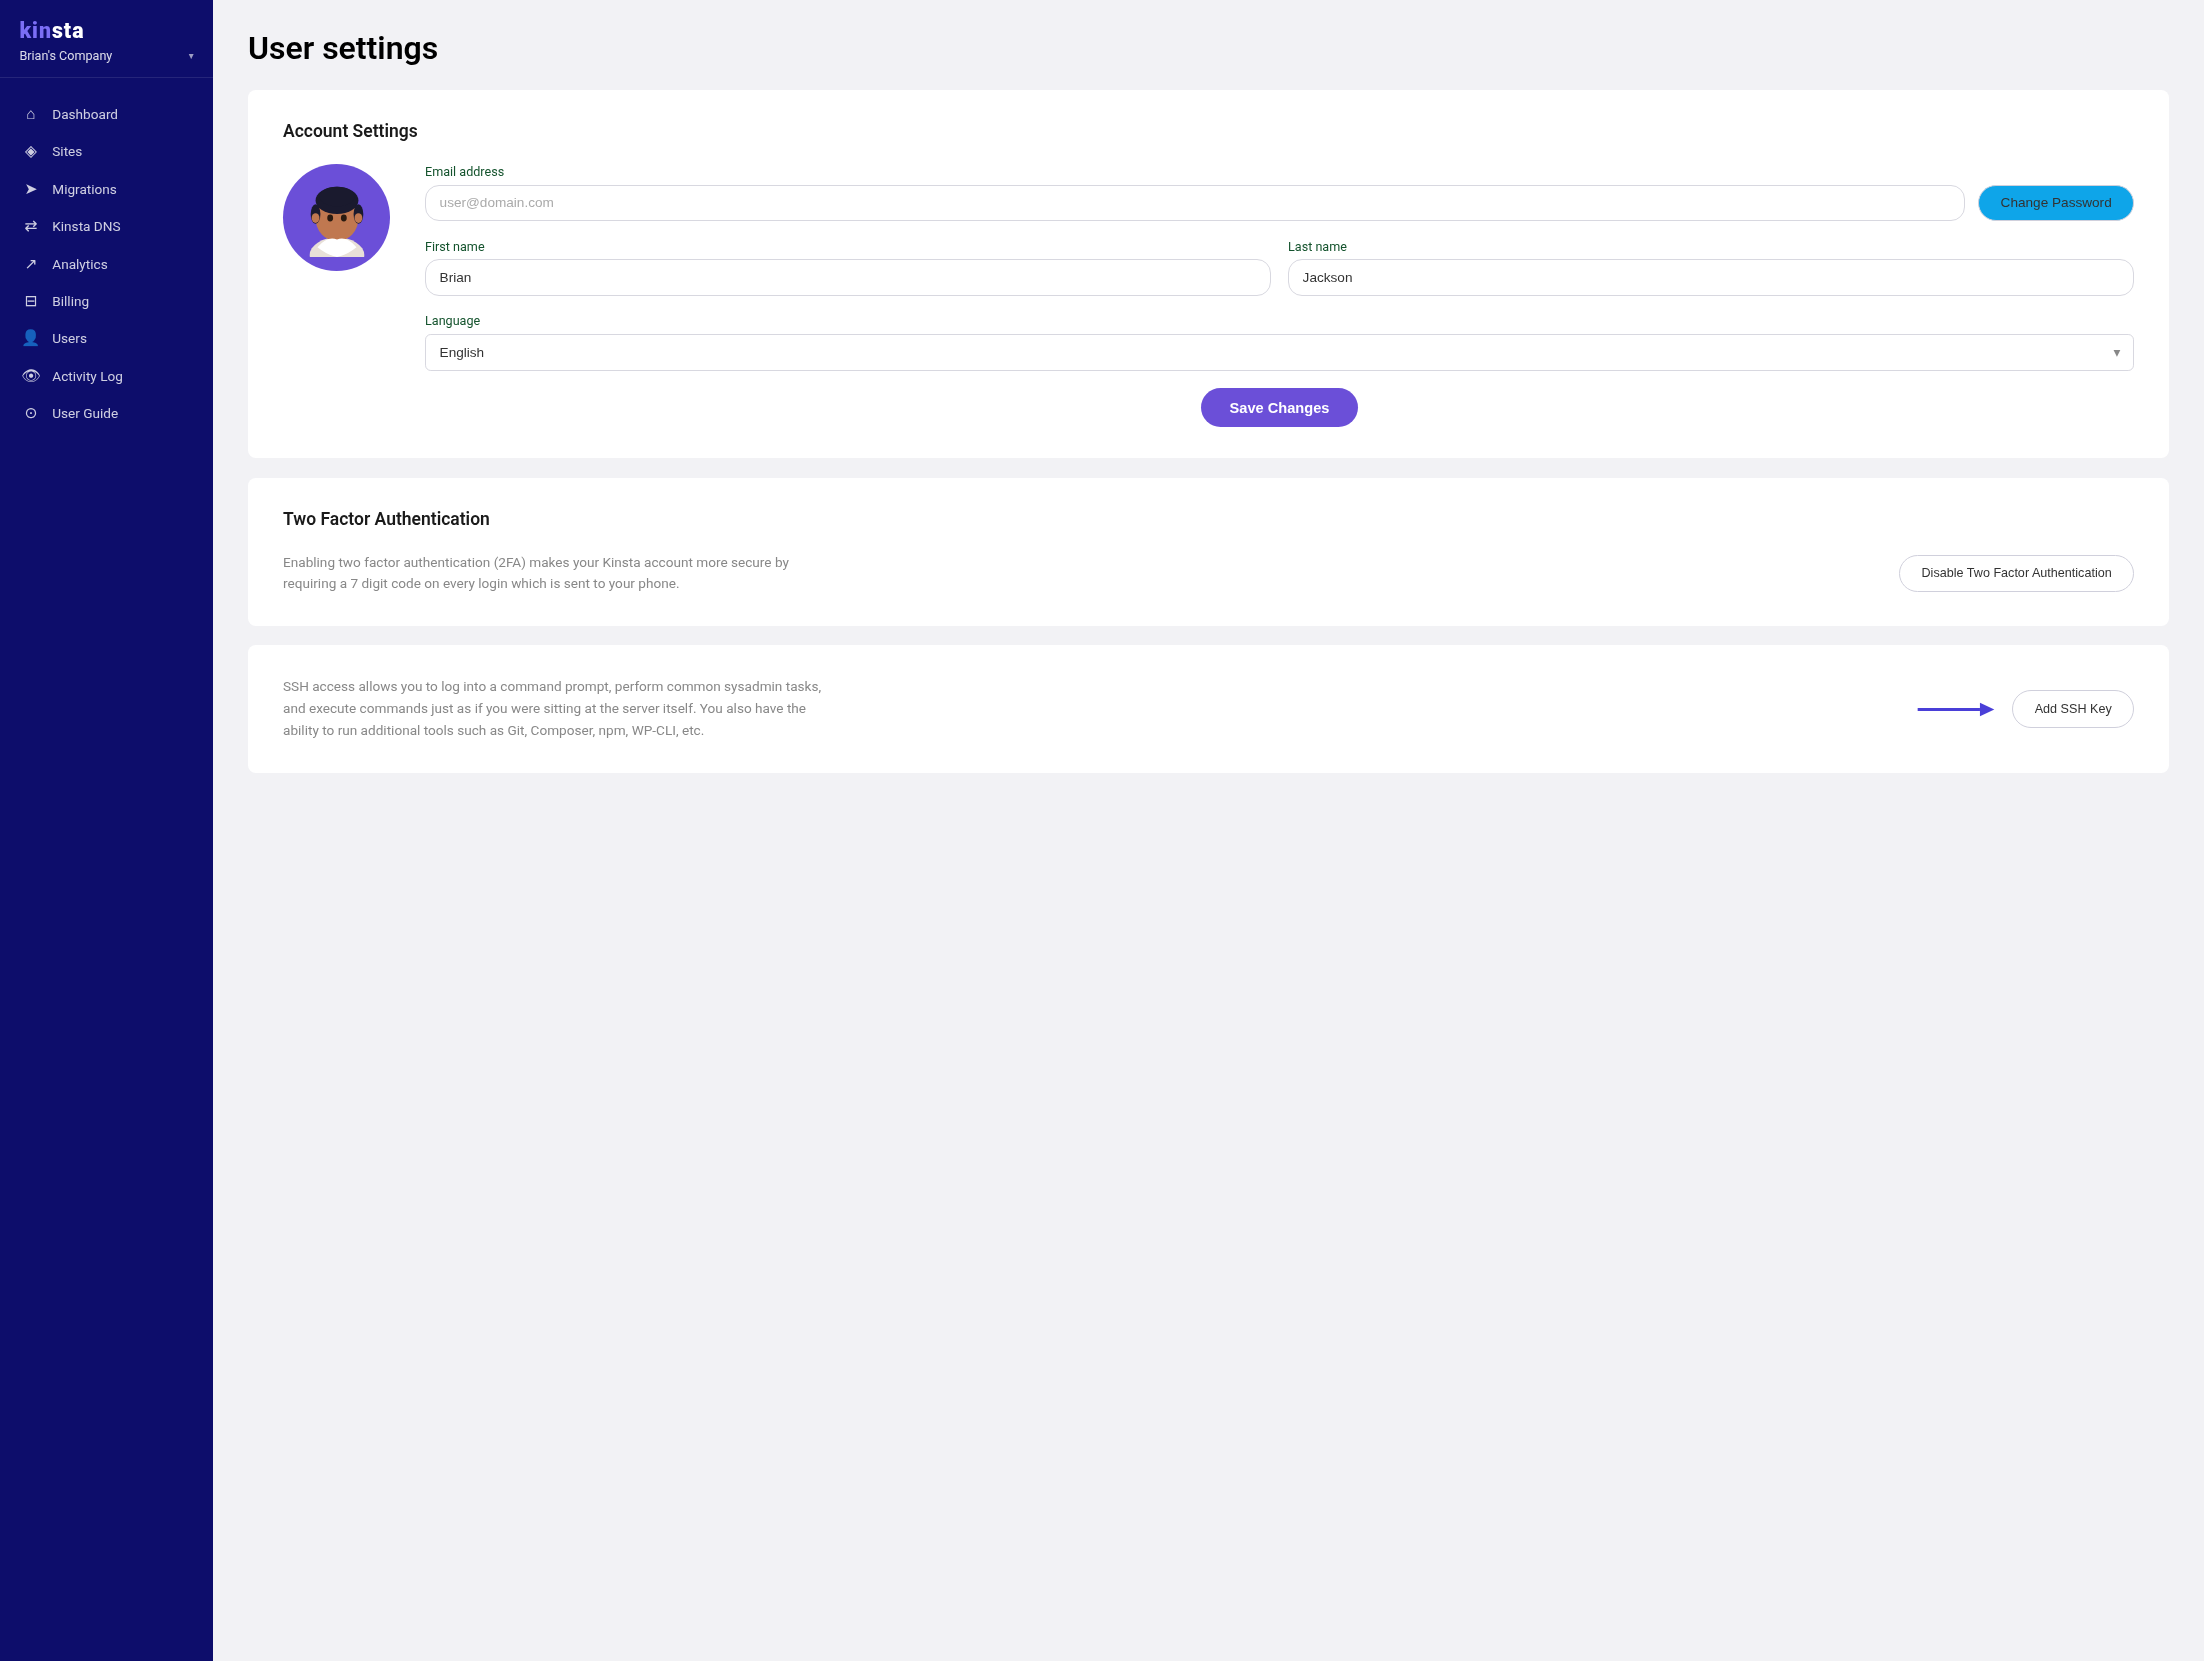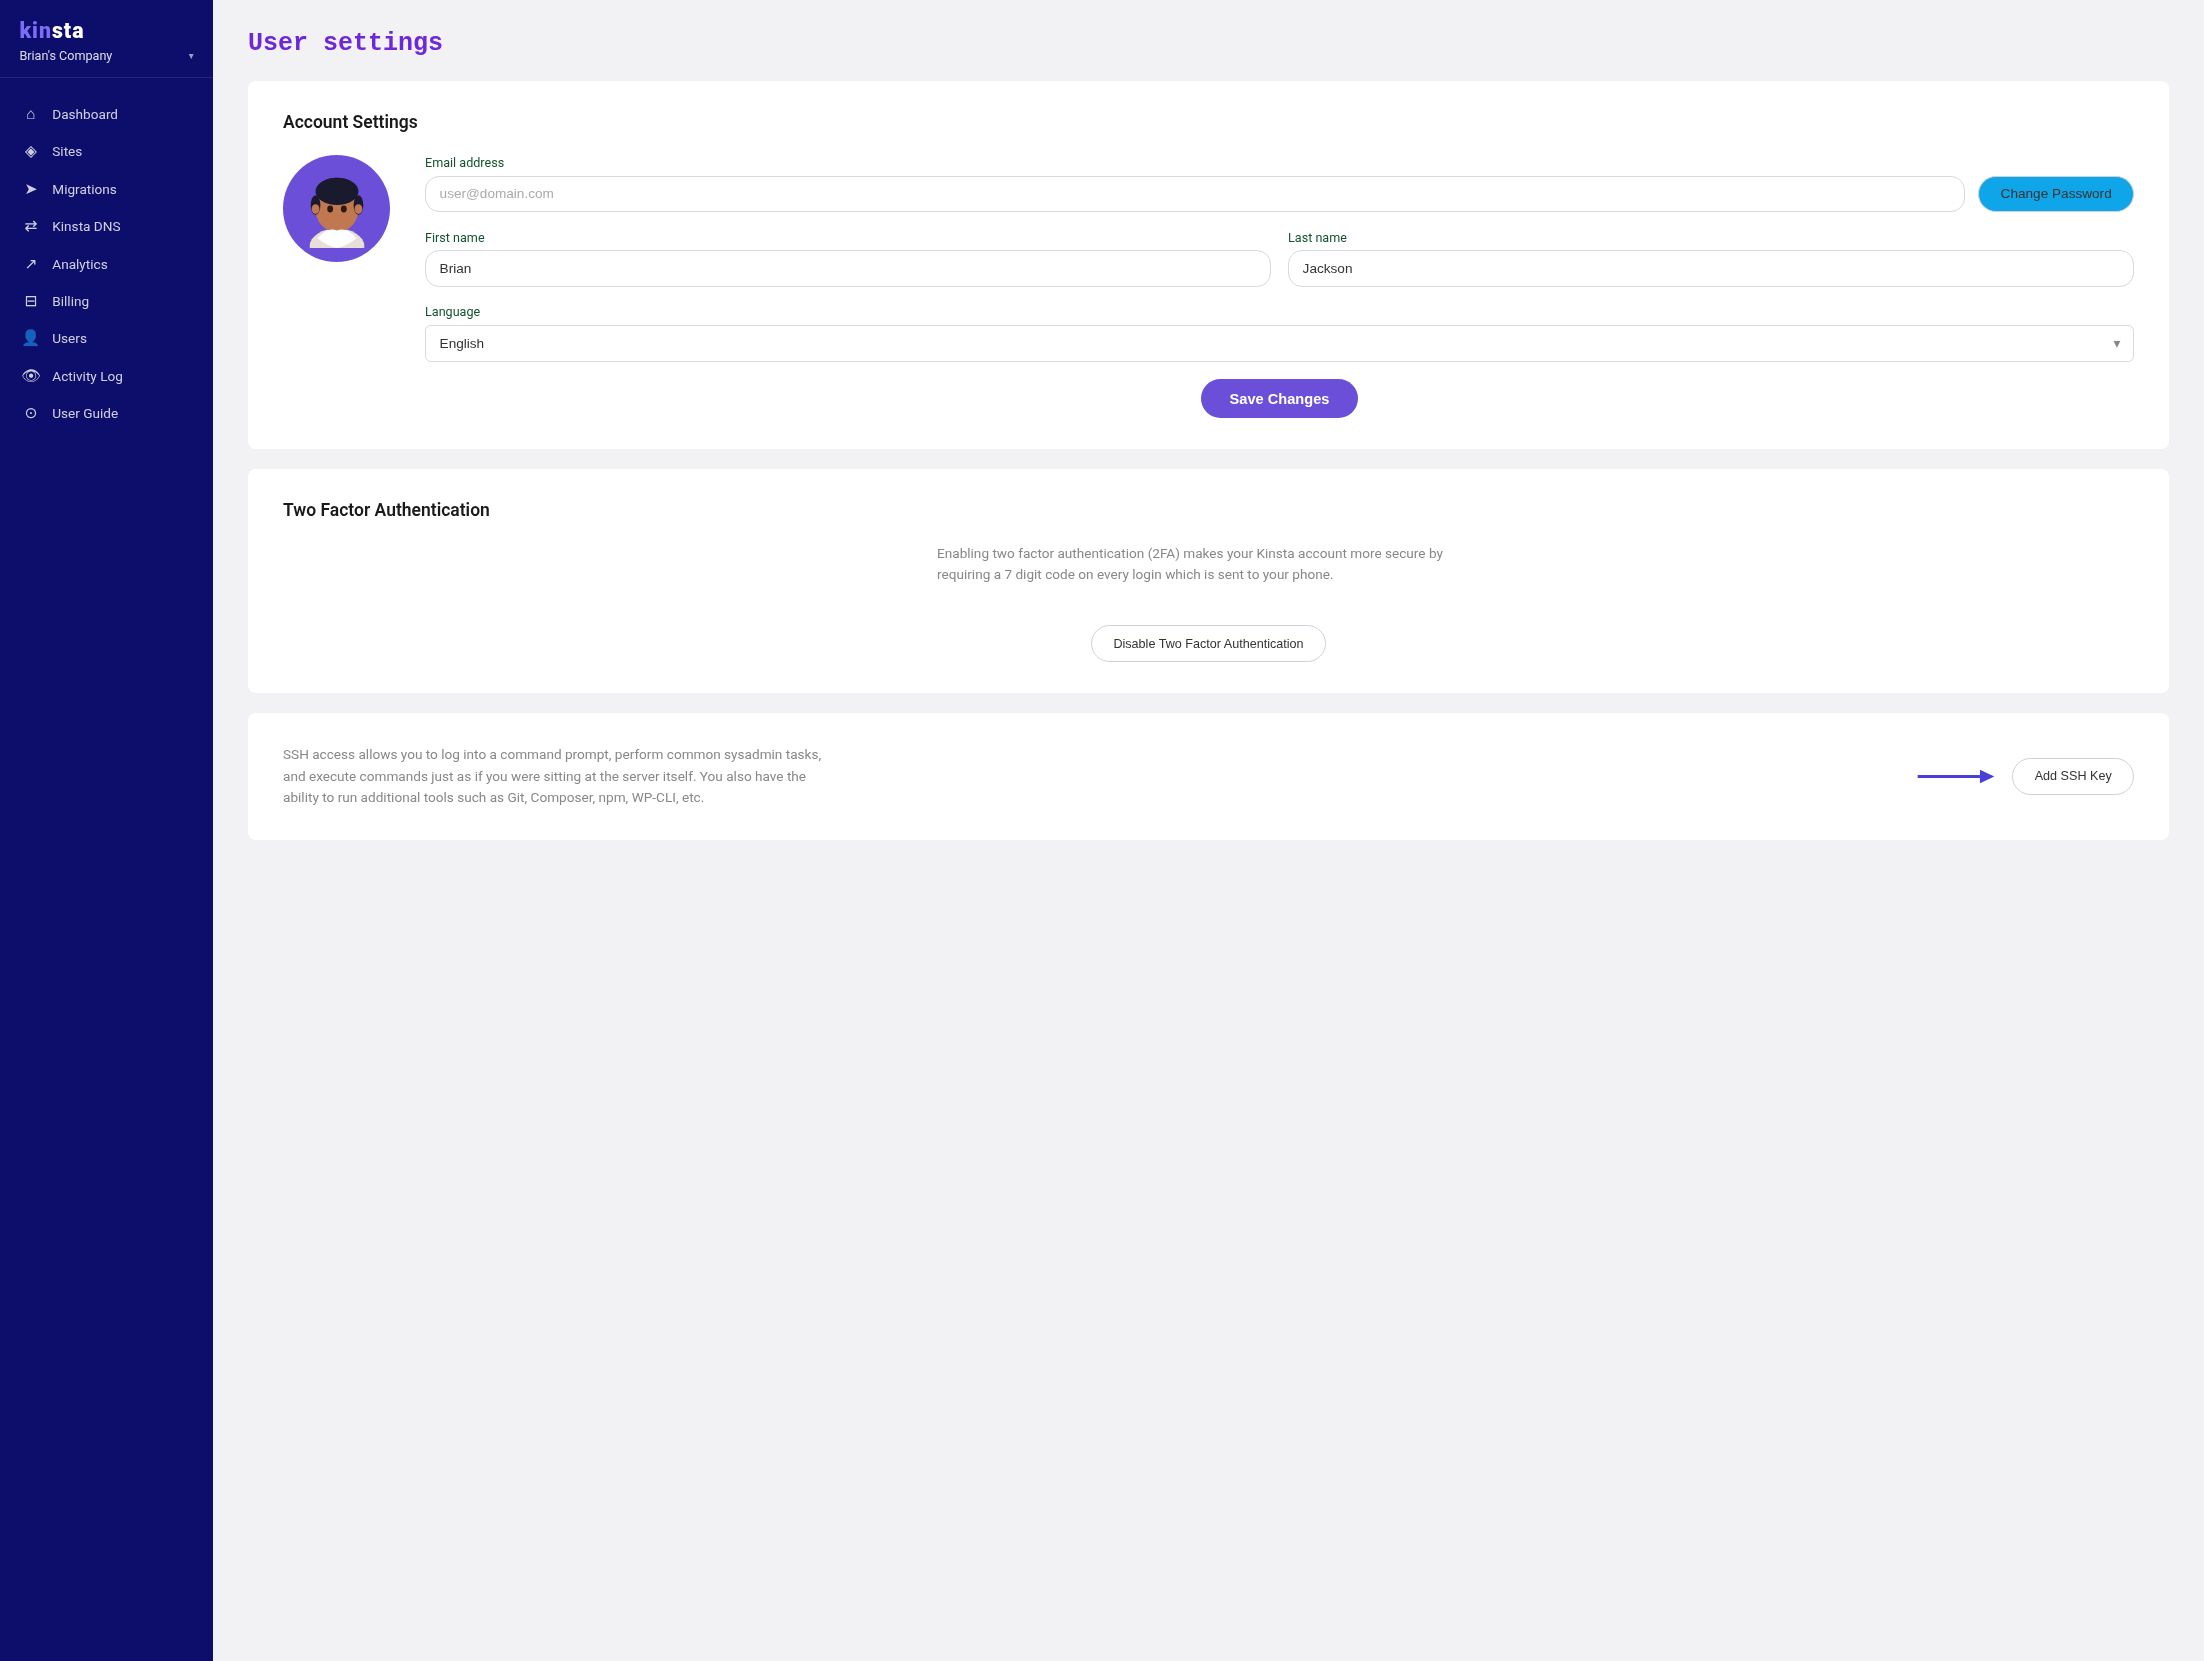--- a/index.html
+++ b/index.html
@@ -54,25 +54,24 @@
     .nav-item .nav-icon { font-size: 15.5px; width: 19.4px; text-align: center; }
 
     
     .main {
       flex: 1;
       overflow-y: auto;
       padding: 29px 35px;
       background: #f2f2f5;
     }
     .page-title {
-      font-size: 25px;
+      font-size: 32px;
       font-weight: 600;
-      color: #6d28d9;
+      color: #000000;
       margin-bottom: 23px;
-      font-family: Liberation Mono, monospace;
     }
 
     
     .card {
       background: white;
       border-radius: 7.8px;
       padding: 31px 35px;
       margin-bottom: 19.4px;
     }
     .card-section-title {
@@ -196,21 +195,20 @@
       font-weight: 600;
       cursor: pointer;
     }
 
     
     .tfa-body {
       display: flex;
       align-items: center;
       justify-content: space-between;
       gap: 39px;
-      flex-direction: column;
     }
     .tfa-description {
       font-size: 13.6px;
       color: #888;
       line-height: 1.6;
       max-width: 543px;
     }
     .btn-disable-tfa {
       padding: 10.7px 21.3px;
       border: 1.5px solid #d0d0dc;

